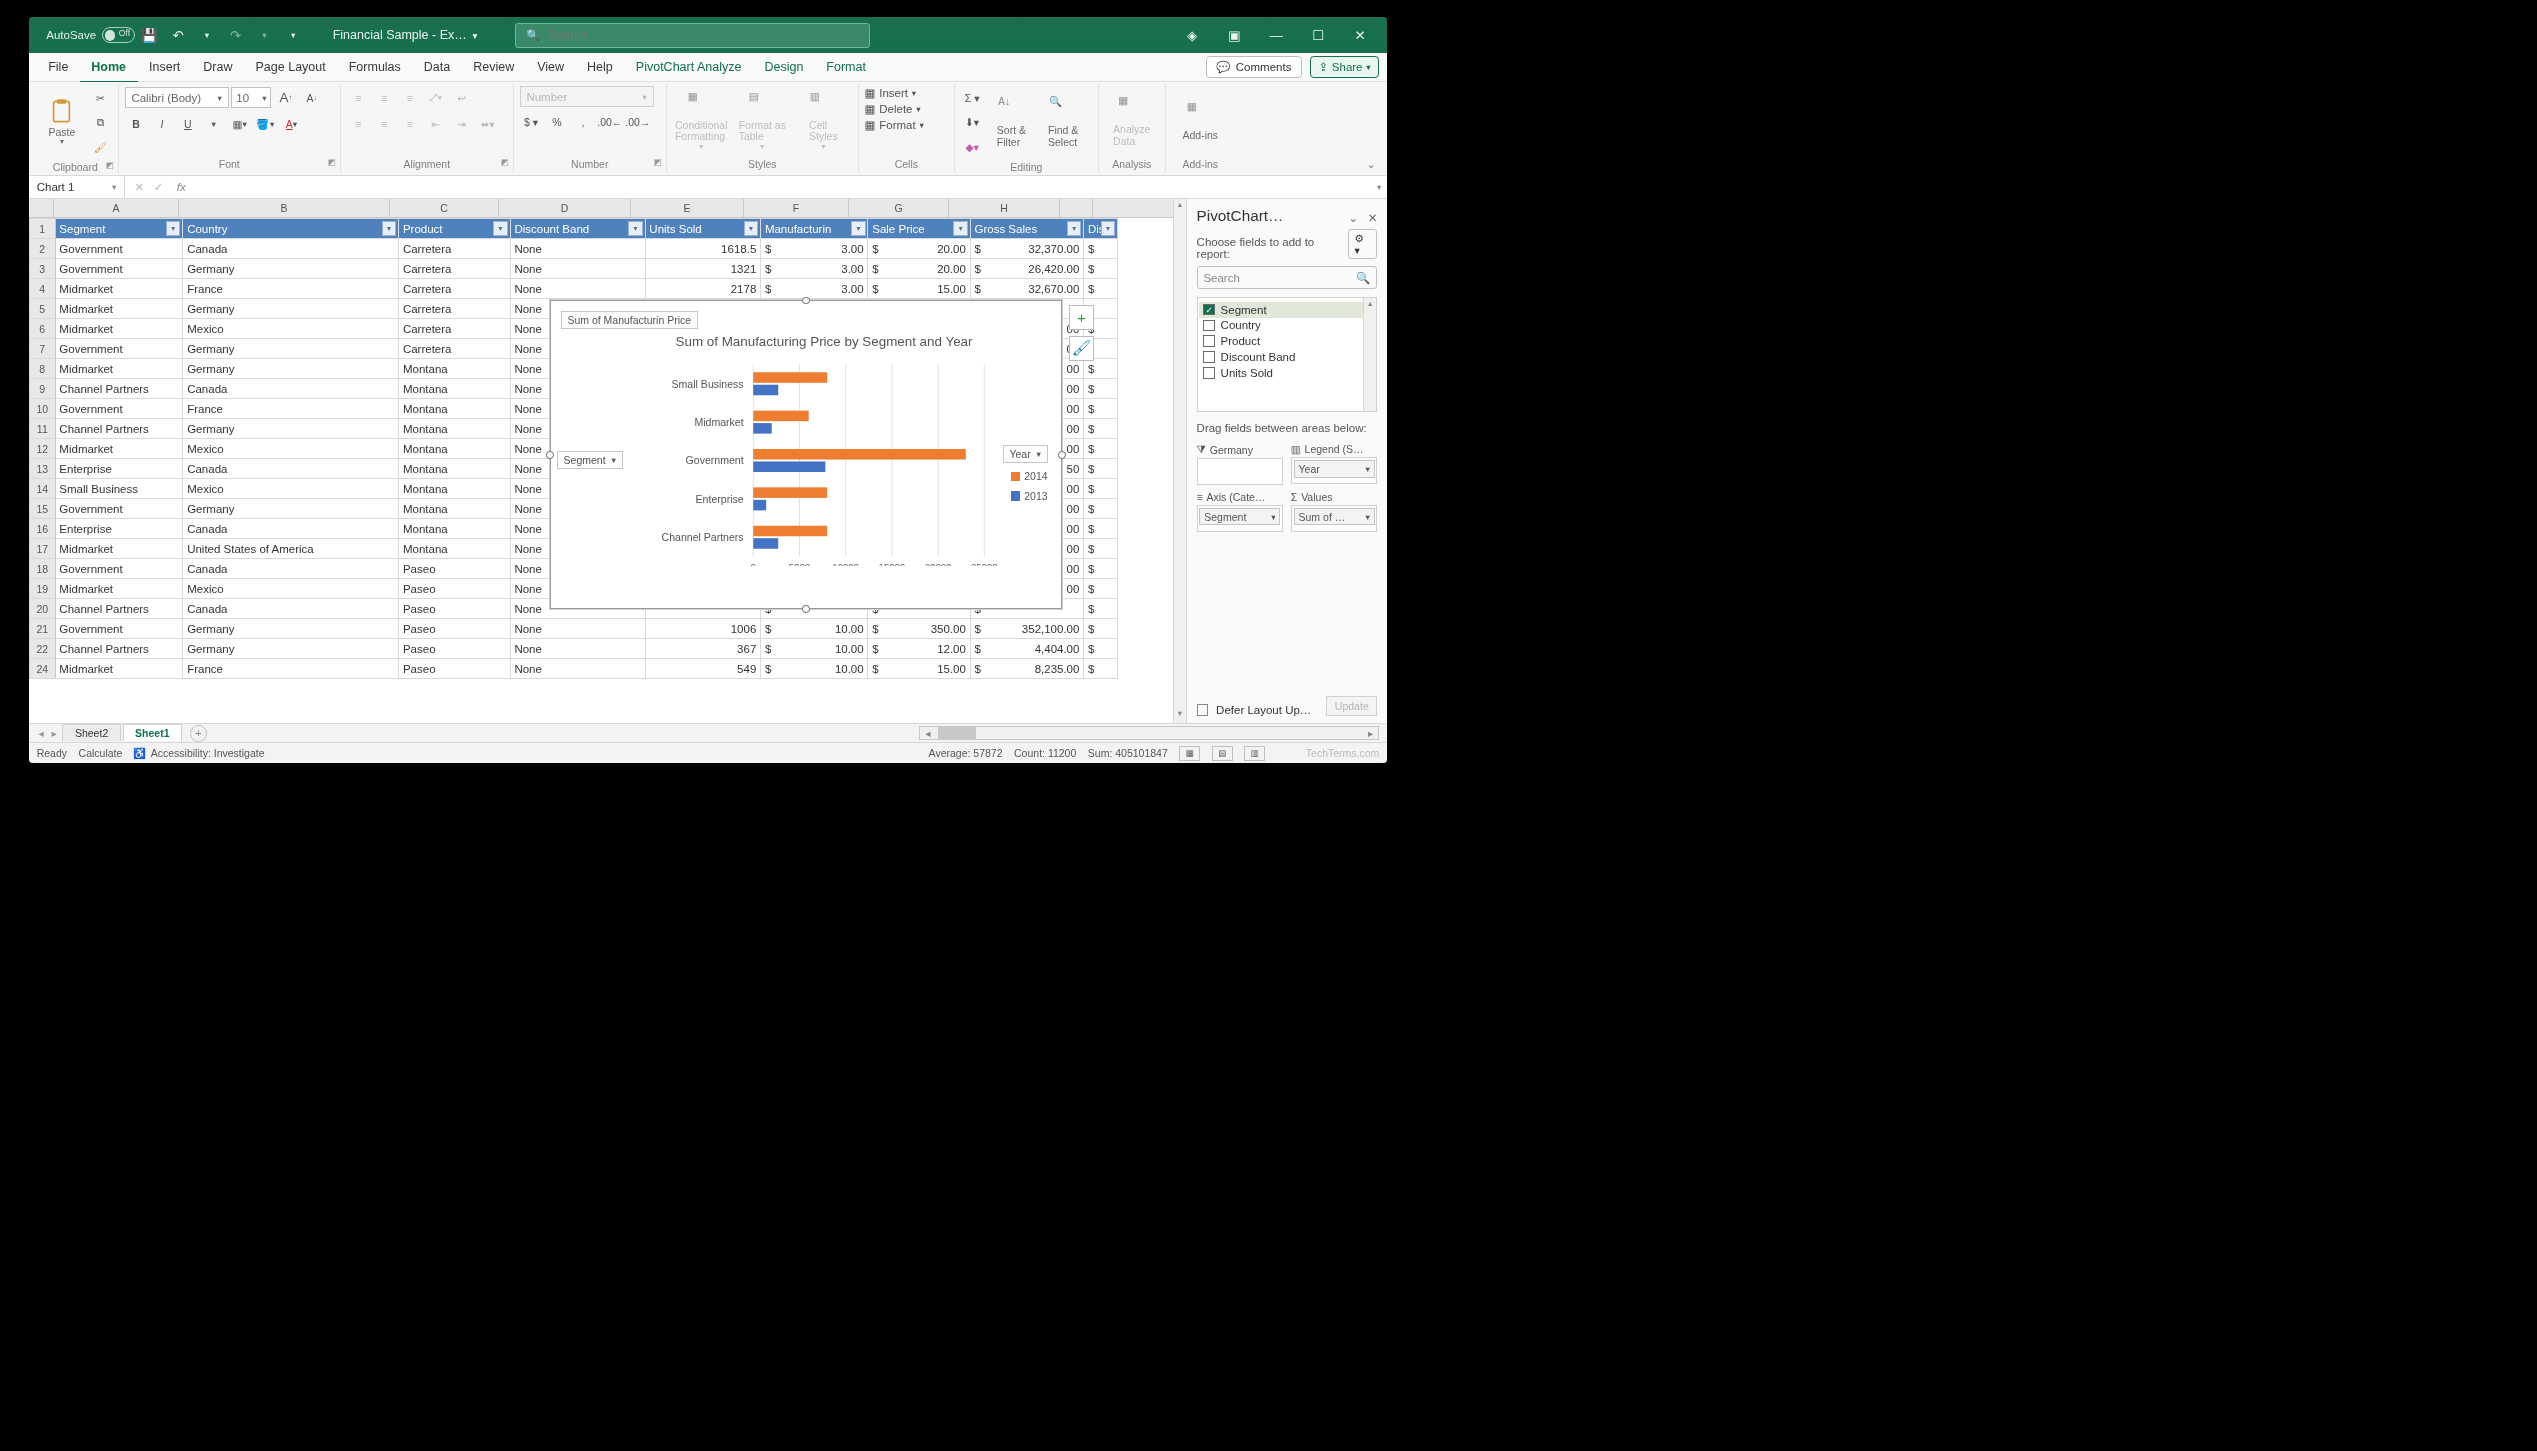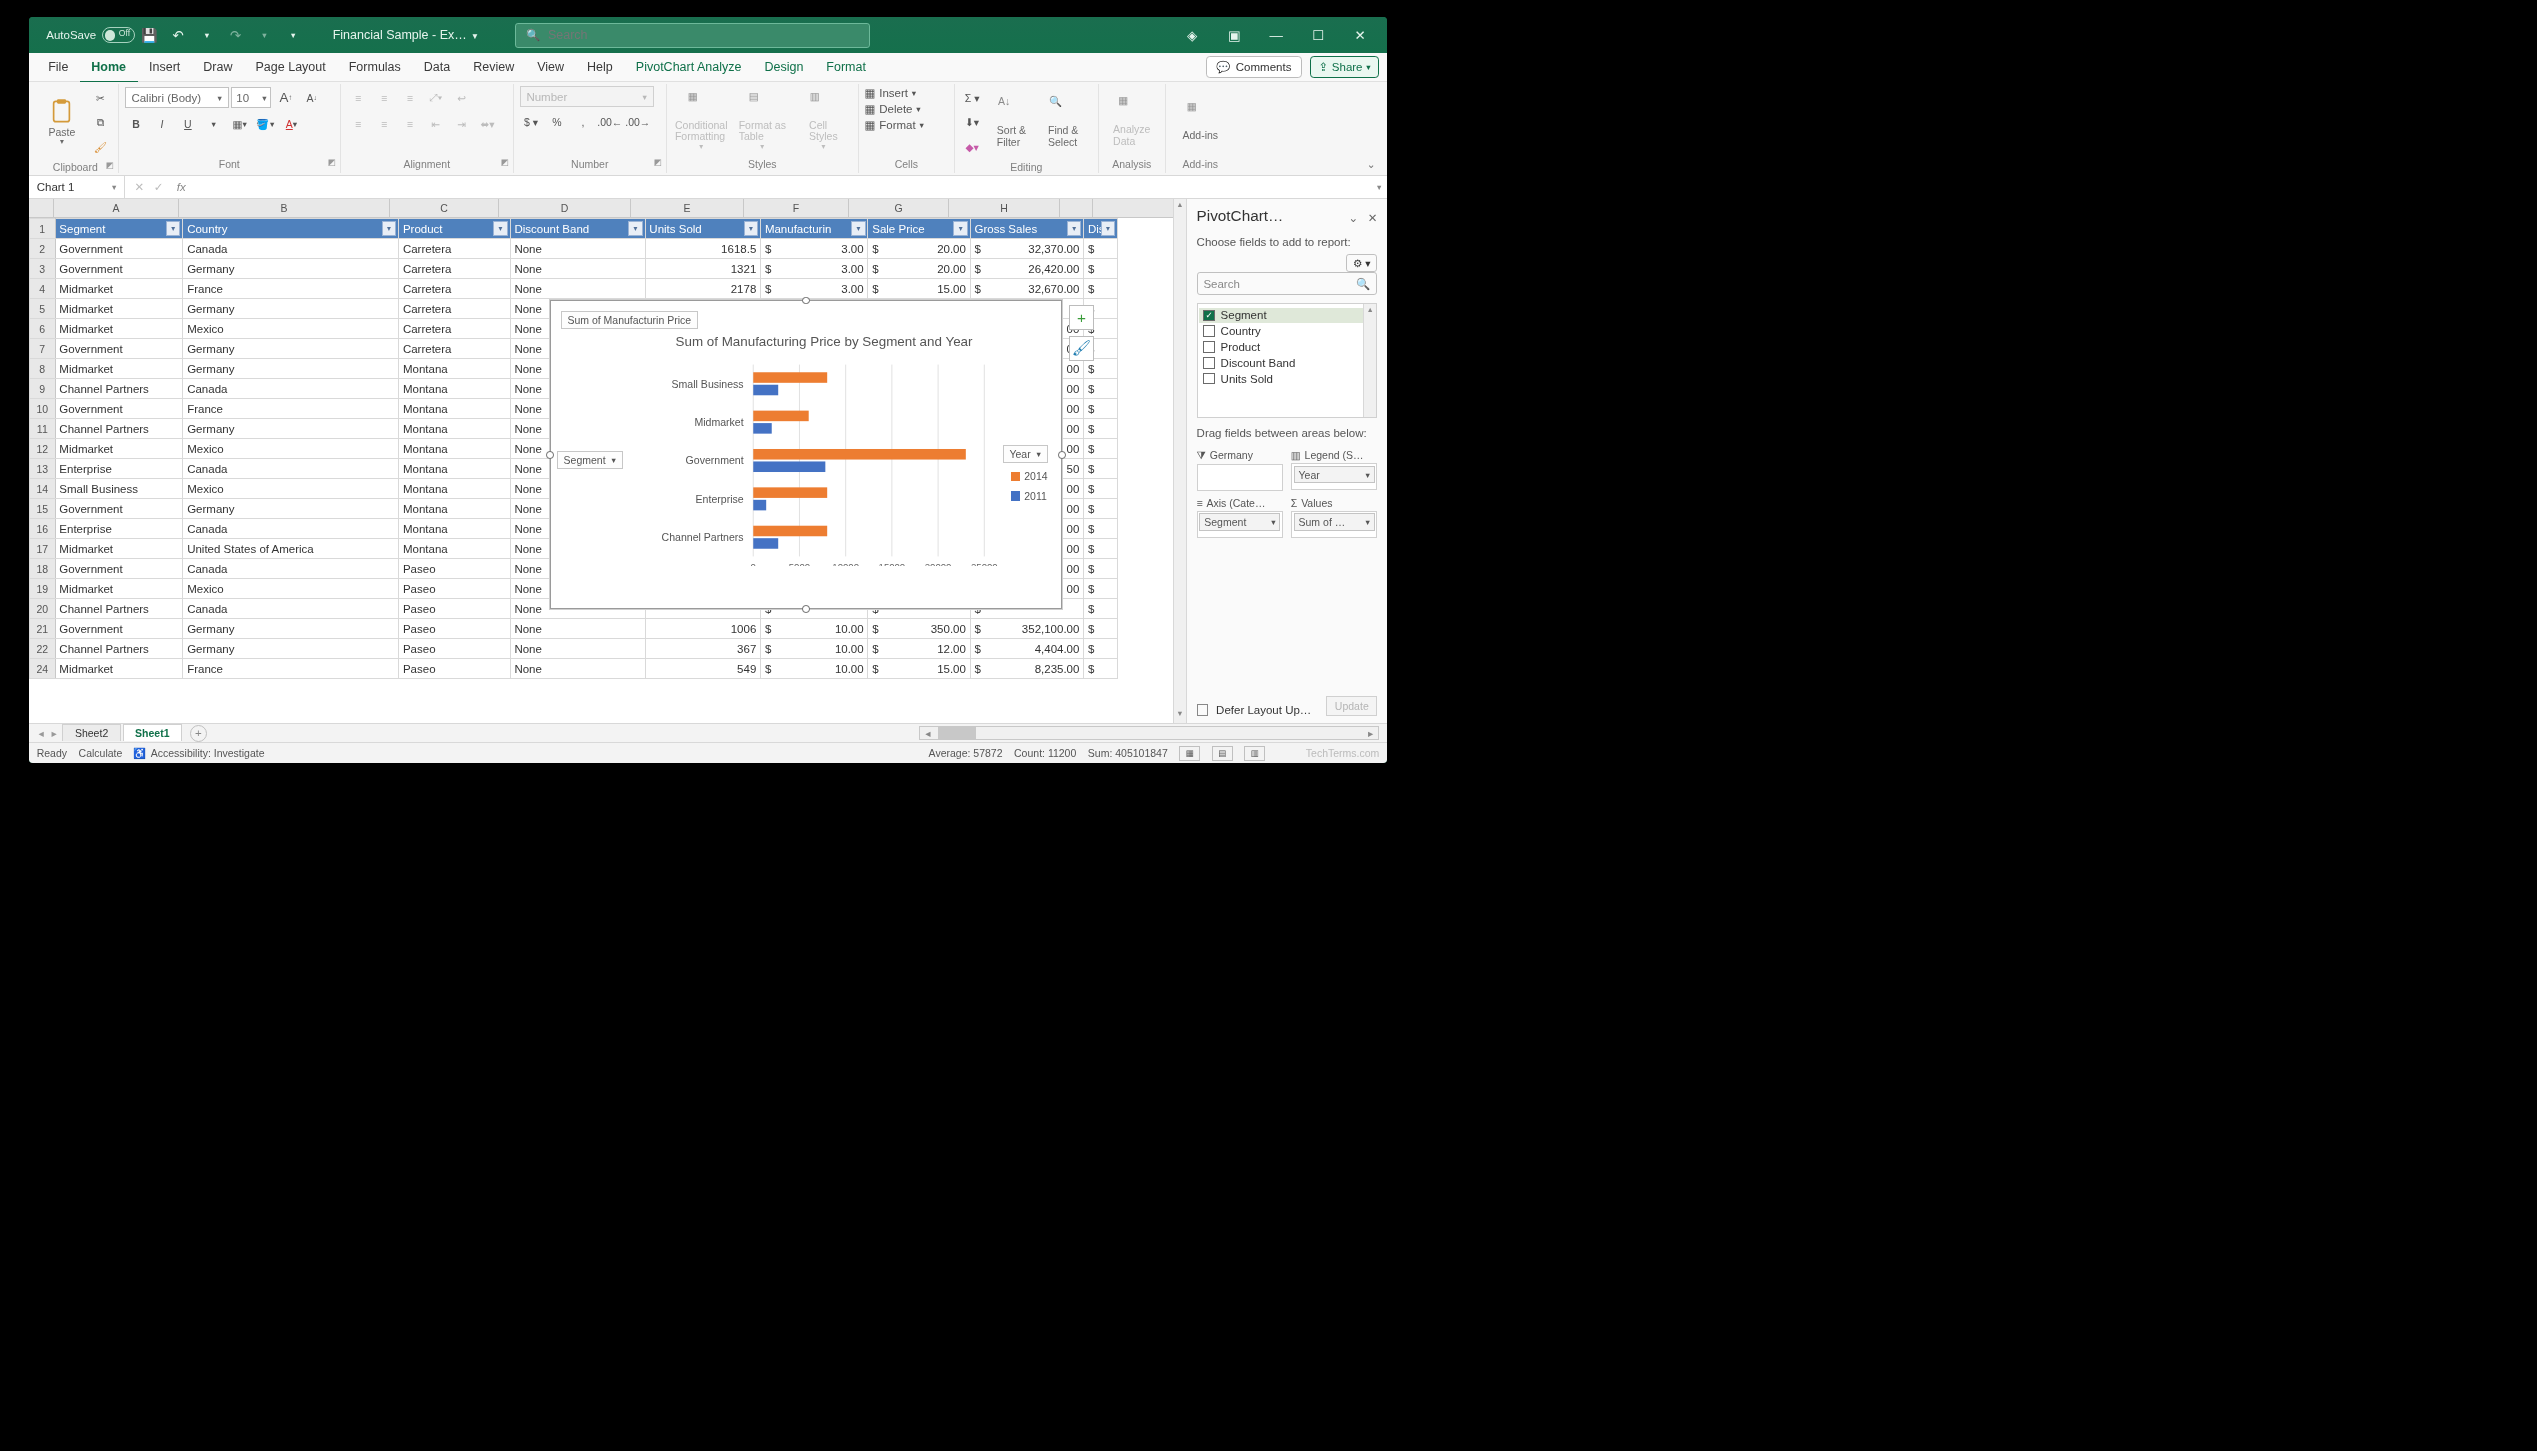--- a/index.html
+++ b/index.html
@@ -908,42 +908,42 @@
               <rect x="195" y="178" width="77.09090909090912" height="11" fill="#ed7d31"></rect>
               <rect x="195" y="191" width="26.0181818181818" height="11" fill="#4472c4"></rect>
             </svg>
           <div class="legend">
             <div class="ly">
                 <span class="sq" style="background:#ed7d31"></span>
                 <span>2014</span>
               </div>
             <div class="ly">
                 <span class="sq" style="background:#4472c4"></span>
-                <span>2011</span>
+                <span>2013</span>
               </div>
           </div>
         </div>
       </div>
     </div>
 
     <div class="vscroll-stub">
       <span class="arr">▴</span>
         <div style="flex:1"></div>
         <span class="arr">▾</span>
     </div>
 
     <div class="sidebar">
       <div class="hdr-row">
         <h3>PivotChart…</h3>
         <div class="sidebar-close">
             <span>⌄</span>
             <span>✕</span>
           </div>
       </div>
-      <div style="display:flex;align-items:flex-start;gap:0;flex-direction:column;">
+      <div style="display:flex;align-items:flex-start;gap:9px;">
         <div class="side-hint">Choose fields to add to report:</div>
         <div class="side-gear">⚙ ▾</div>
       </div>
       <div class="side-search">
           <span textcontent="Search">Search</span>
           <span style="margin-left:auto">🔍</span>
         </div>
       <div class="field-list" id="fields-mount">
           <div class="field-item sel">
             <span class="cb on">✓</span>

